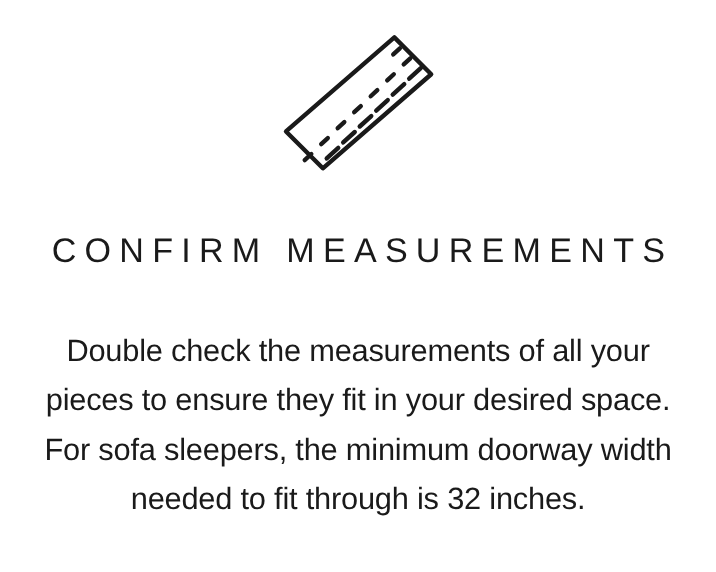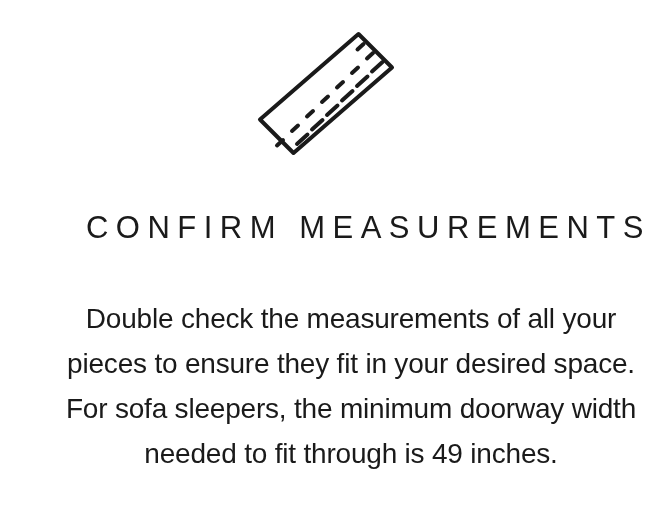--- a/index.html
+++ b/index.html
@@ -13,21 +13,21 @@
     font-family: "Liberation Sans", sans-serif;
     color: #1a1a1a;
     overflow: hidden;
   }
   .card {
     width: 651px;
     height: 520px;
     box-sizing: border-box;
     display: flex;
     flex-direction: column;
-    align-items: flex-end;
+    align-items: center;
     padding-top: 14px;
   }
   .icon-wrap {
     width: 651px;
     height: 160px;
     display: flex;
     align-items: center;
     justify-content: center;
   }
   .icon-wrap svg {
@@ -77,15 +77,15 @@
         <line x1="67.0" y1="87.0" x2="61.0" y2="92.5"></line>
         <line x1="61.5" y1="110.5" x2="51.0" y2="120.0"></line>
         <line x1="52.0" y1="101.5" x2="46.0" y2="107.0"></line>
         <line x1="37.0" y1="116.0" x2="31.0" y2="121.5"></line>
       </g>
     </svg>
   </div>
 
   <h1 class="headline">CONFIRM MEASUREMENTS</h1>
 
-  <p class="body-copy">Double check the measurements of all your pieces to ensure they fit in your desired space. For sofa sleepers, the minimum doorway width needed to fit through is 49 inches.</p>
+  <p class="body-copy">Double check the measurements of all your pieces to ensure they fit in your desired space. For sofa sleepers, the minimum doorway width needed to fit through is 32 inches.</p>
 
 </div>
 
 </body></html>

